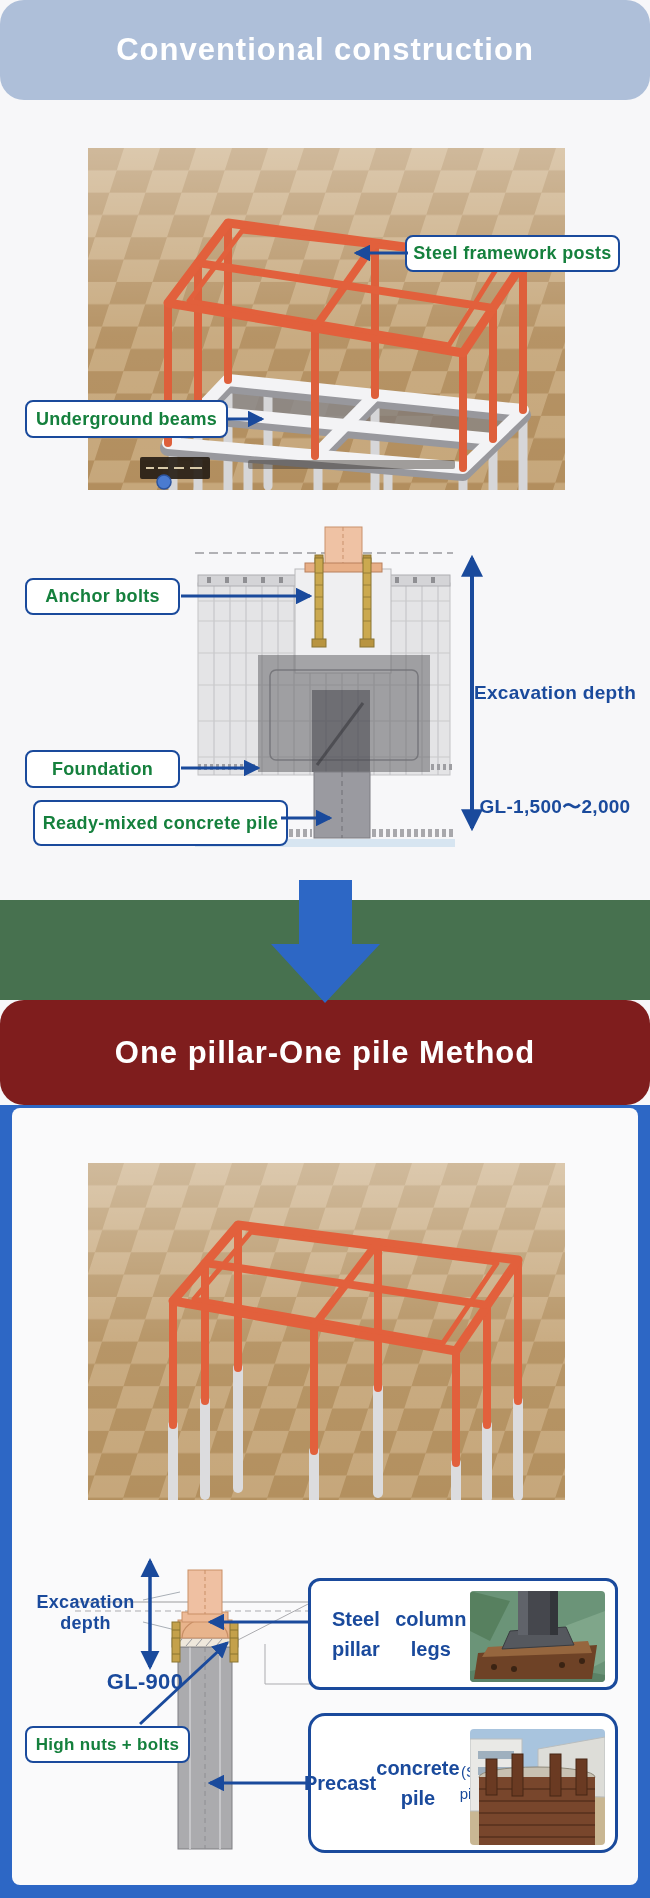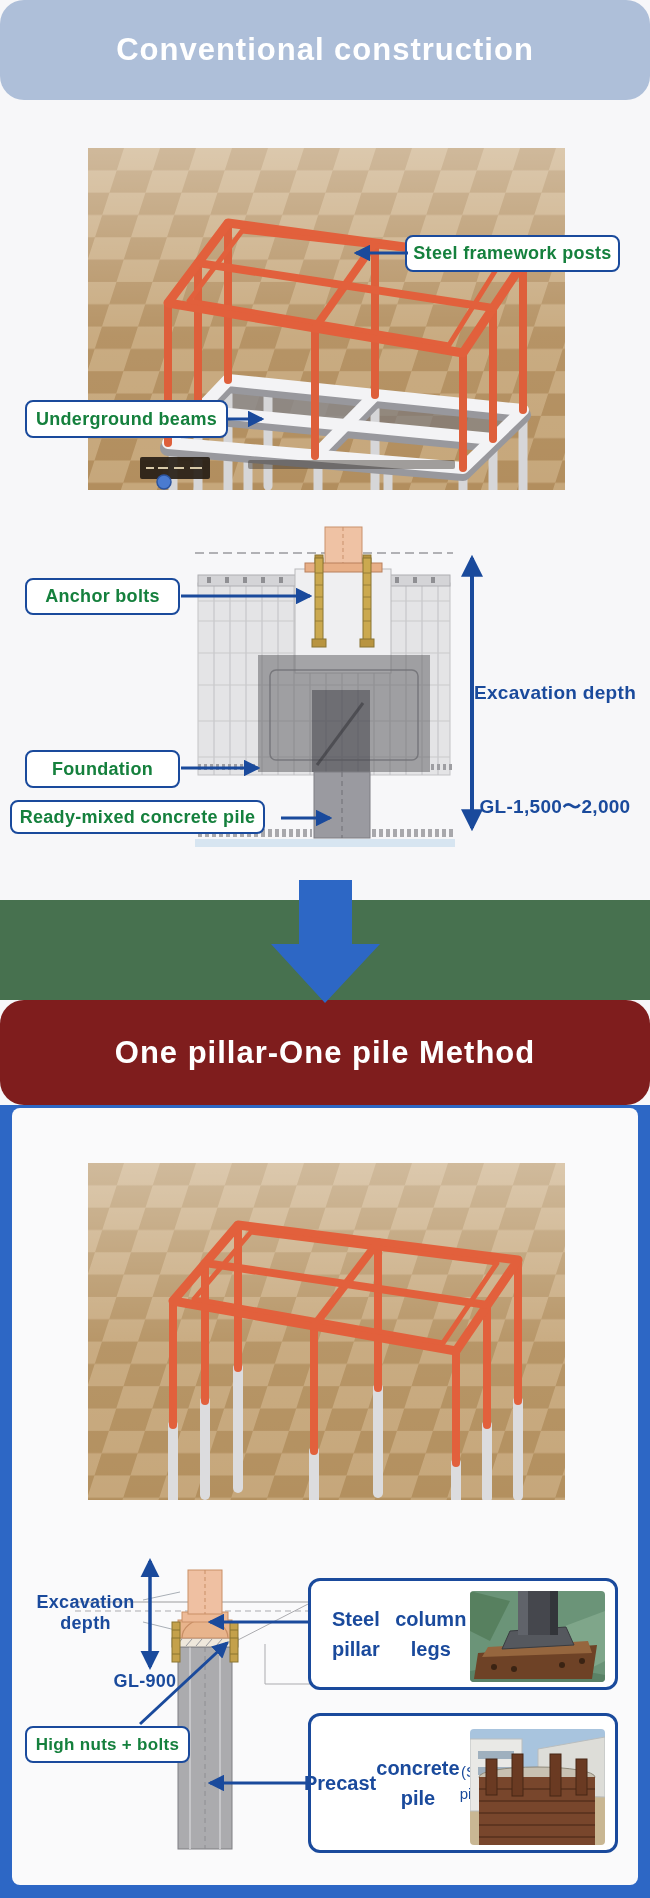--- a/index.html
+++ b/index.html
@@ -219,21 +219,21 @@
       <rect x="165" y="114" width="14" height="8" fill="#B89440" stroke="#8A7433"></rect>
     </g>
   </svg>
 
   <div class="label-box" style="left:25px;top:578px;width:155px;height:37px;">
     <span>Anchor bolts</span>
   </div>
   <div class="label-box" style="left:25px;top:750px;width:155px;height:38px;">
     <span>Foundation</span>
   </div>
-  <div class="label-box" style="left:10px;top:800px;width:255px;height:34px;">
+  <div class="label-box" style="left:33px;top:800px;width:255px;height:46px;">
     <span>Ready-mixed concrete pile</span>
   </div>
   <div class="dim-text" style="left:460px;top:682px;width:190px;">
     <span>Excavation depth</span>
   </div>
   <div class="dim-text" style="left:460px;top:796px;width:190px;">
     <span>GL-1,500〜2,000</span>
   </div>
 
   <div class="green-band"></div>
@@ -335,21 +335,21 @@
           <line x1="170" y1="82" x2="178" y2="82"></line>
         <line x1="170" y1="98" x2="178" y2="98"></line>
       </g>
     </g>
   </svg>
 
   <div class="dim-text" style="left:28px;top:1592px;width:115px;font-size:18px;">
     <span>Excavation</span><br>
     <span>depth</span>
   </div>
-  <div class="dim-text" style="left:105px;top:1671px;width:80px;font-size:18px;">
+  <div class="dim-text" style="left:105px;top:1671px;width:80px;font-size:22px;">
     <span>GL-900</span>
   </div>
   <div class="label-box" style="left:25px;top:1726px;width:165px;height:37px;font-size:17px;">
     <span>High nuts + bolts</span>
   </div>
 
   <div class="card" style="top:1578px;height:112px;">
     <div class="card-text">
       <span>Steel pillar</span>
       <span>column legs</span>
@@ -367,21 +367,21 @@
         <circle cx="92" cy="74" r="3" fill="#3A2313"></circle>
           <circle cx="112" cy="70" r="3" fill="#3A2313"></circle>
         <polygon points="40,40 96,36 104,54 32,58" fill="#55585E" stroke="#3A3C40"></polygon>
         <rect x="48" y="0" width="40" height="44" fill="#45474D"></rect>
         <rect x="48" y="0" width="10" height="44" fill="#60636A"></rect>
         <rect x="80" y="0" width="8" height="44" fill="#33353A"></rect>
       </svg>
     </div>
   </div>
 
-  <div class="card" style="top:1713px;height:140px;">
+  <div class="card" style="top:1713px;height:140px;border-radius:17px;">
     <div class="card-text">
       <span>Precast</span>
       <span>concrete pile</span>
       <span class="sub">(SC pile)</span>
     </div>
     <div class="photo" style="top:13px;width:135px;height:116px;">
       <svg width="135" height="116" viewBox="0 0 135 116">
         <rect width="135" height="56" fill="#A8C4DE"></rect>
         <rect y="56" width="135" height="60" fill="#C9B793"></rect>
         <rect x="0" y="10" width="52" height="72" fill="#E9E9E6" stroke="#B9BDBE"></rect>

